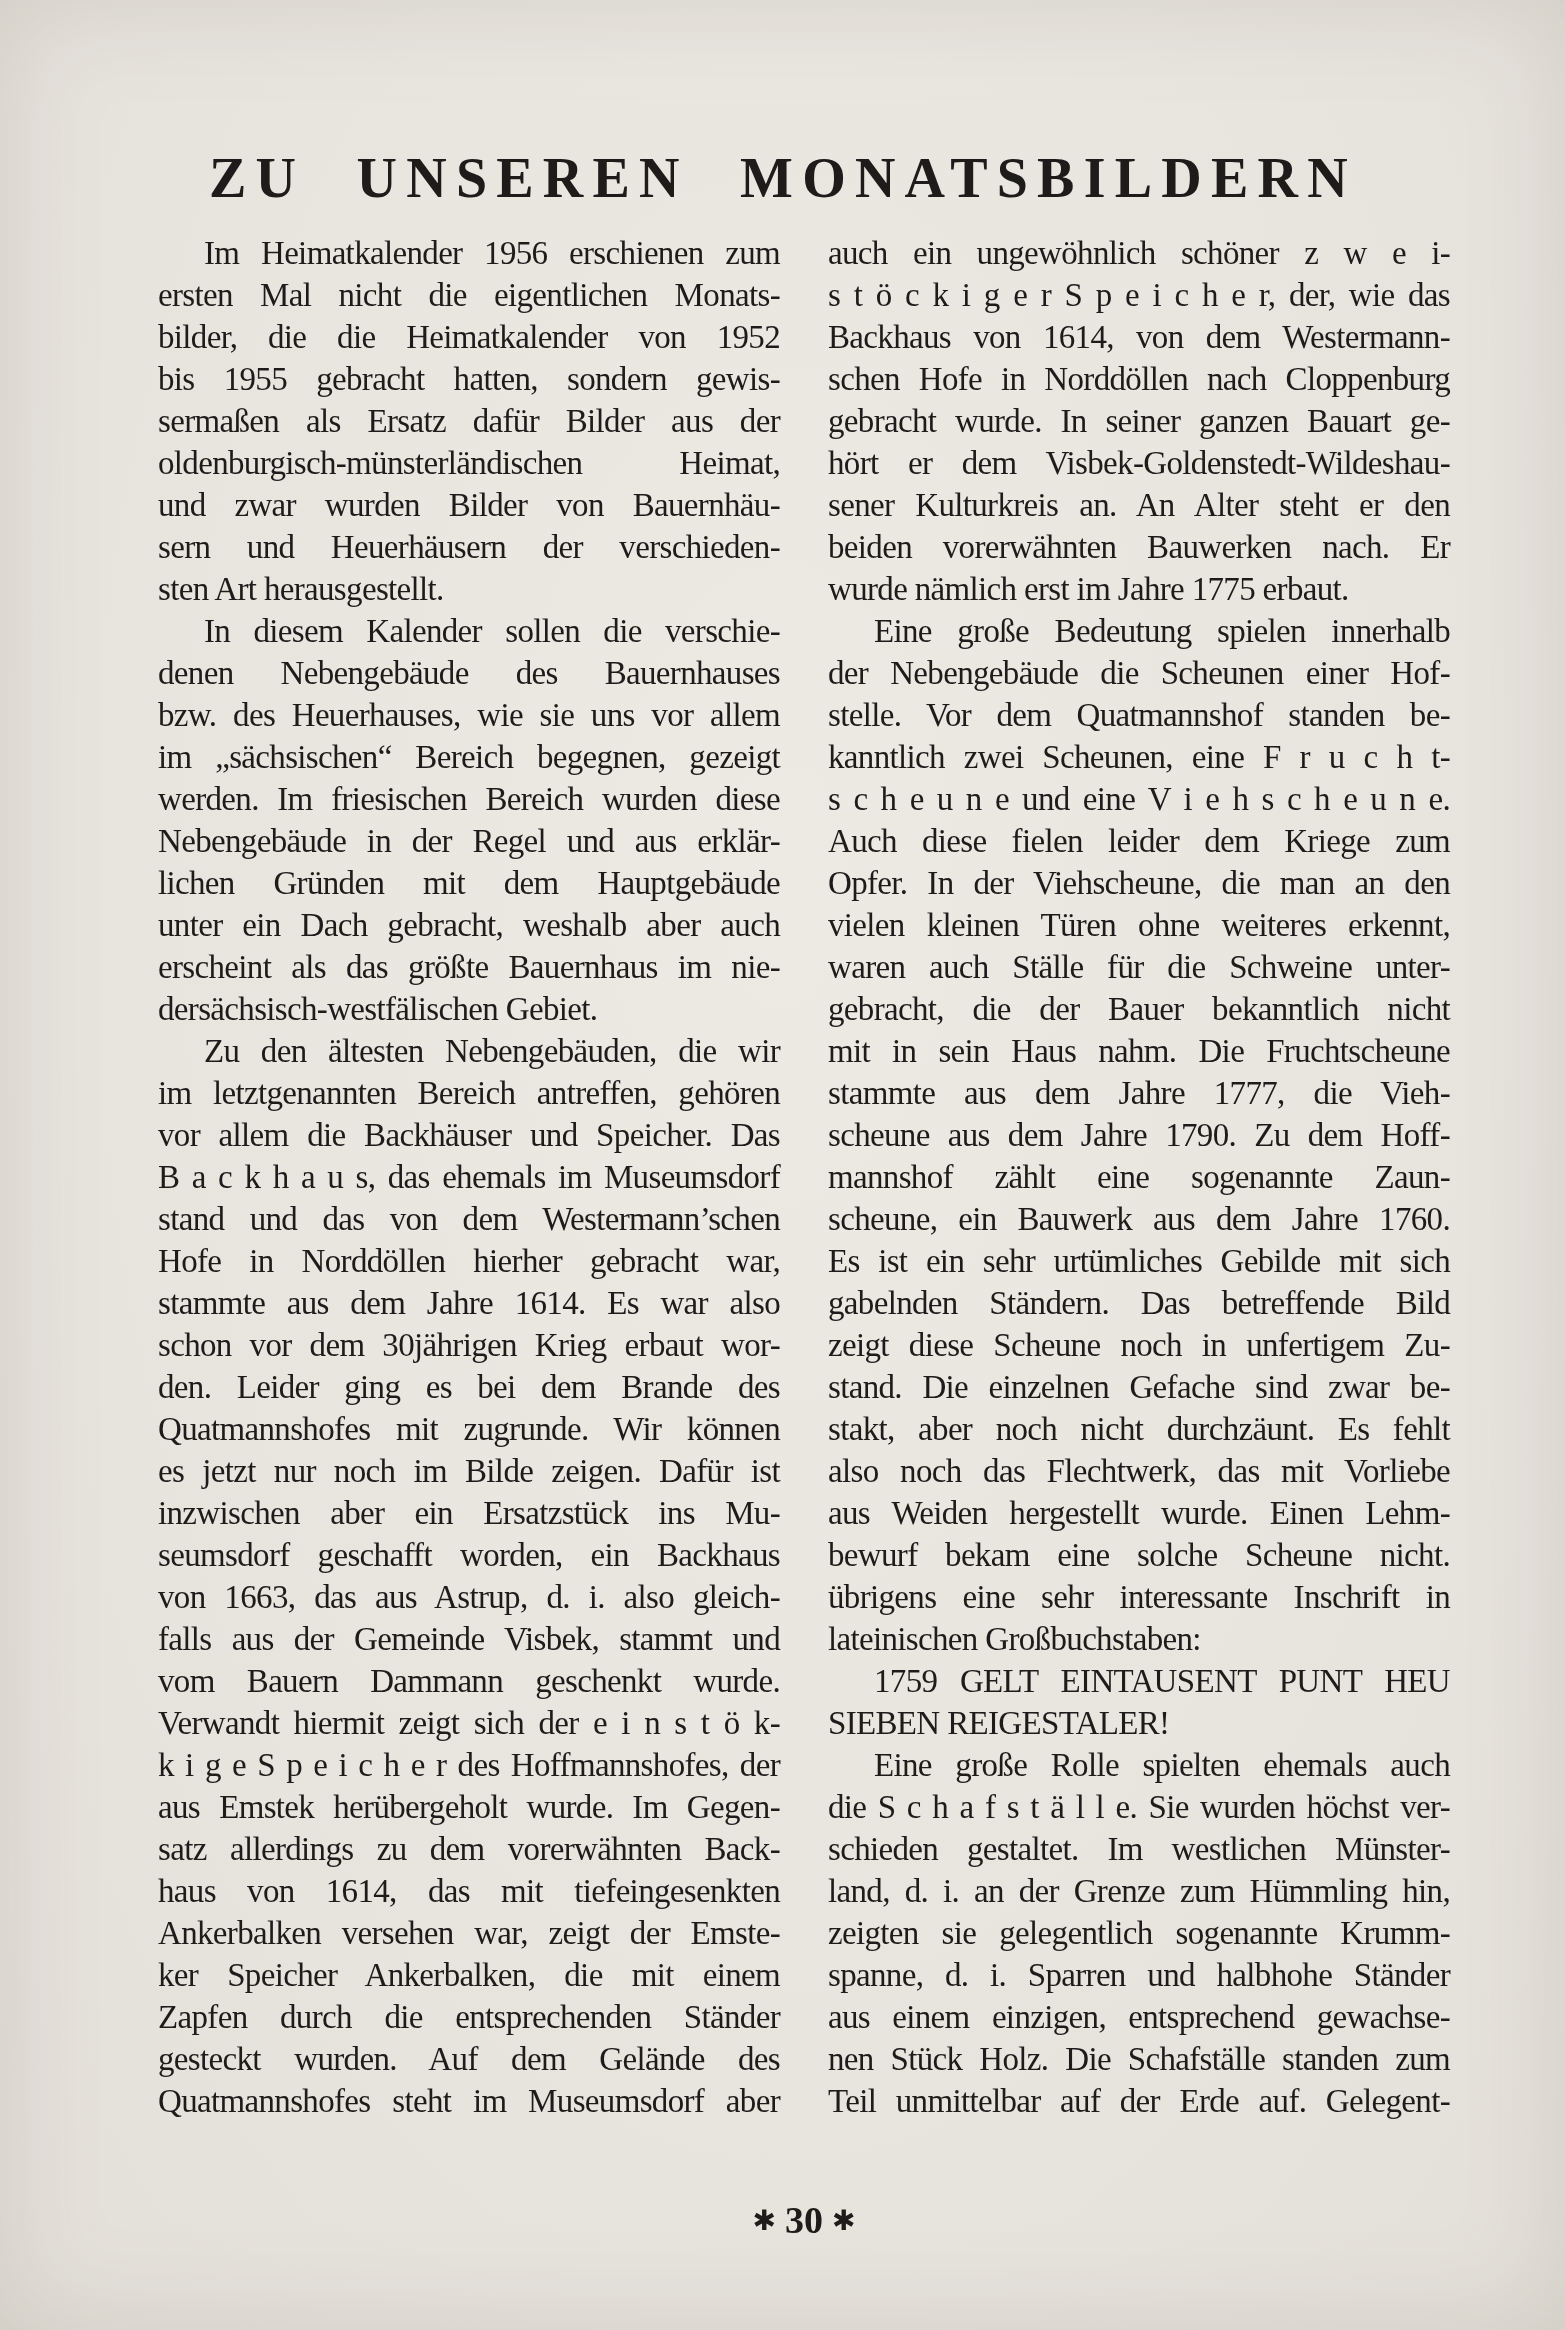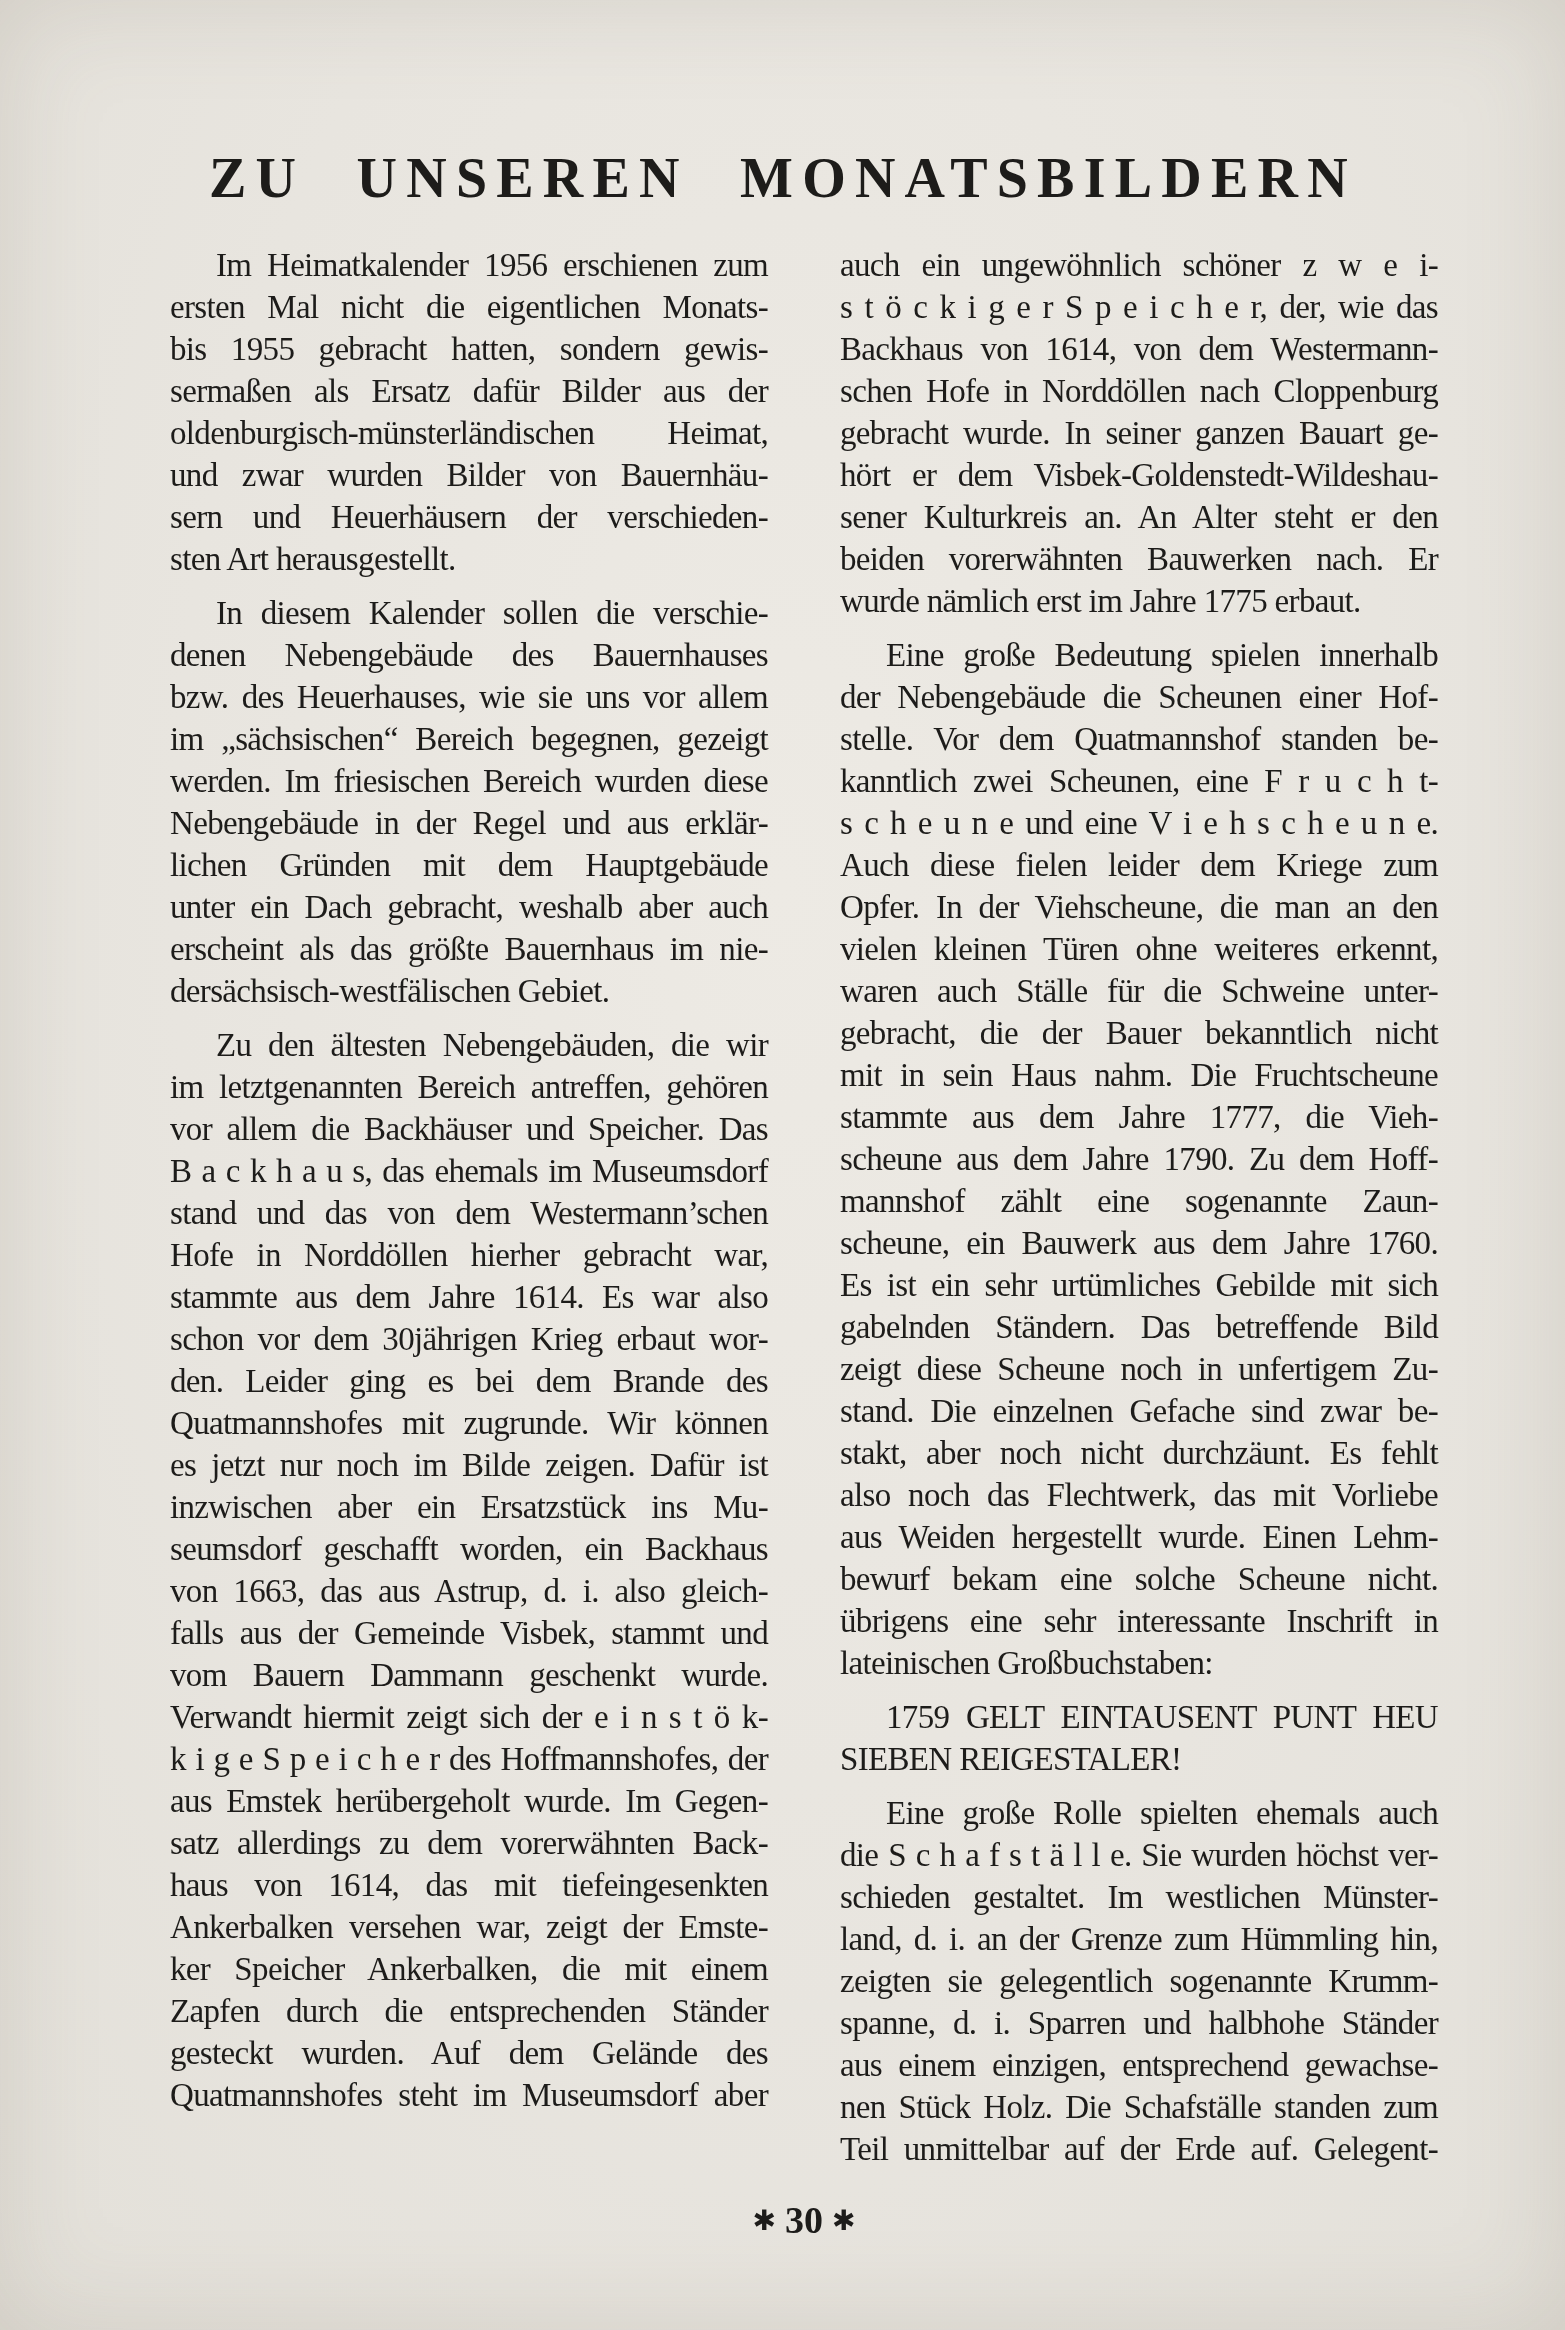--- a/index.html
+++ b/index.html
@@ -22,21 +22,21 @@
   }
   .text-block{
     position:absolute;top:232px;left:158px;width:1292px;
     display:flex;gap:48px;
   }
   .col{
     width:622px;
     font-size:33px;line-height:42px;
     letter-spacing:-0.02em;
   }
-  .para{margin:12px;font-family:Liberation Serif, serif;}
+  .para{margin:0;font-family:Liberation Serif, serif;}
   .line{min-height:42px;}
   .line.just{text-align:justify;text-align-last:justify;}
   .line.last{text-align:center;text-align-last:left;}
   .line.ind{padding-left:46px;}
   .footer{
     position:absolute;top:2198px;left:158px;width:1292px;
     text-align:center;font-size:38px;font-weight:bold;
   }
   .footer .star{
     font-family:"DejaVu Sans", sans-serif;
@@ -48,20 +48,21 @@
 <body>
 
 <div class="page">
   <h1 class="title">ZU UNSEREN MONATSBILDERN</h1>
 
   <div class="text-block">
     <div class="col">
         <div class="para">
           <div class="line just ind">Im Heimatkalender 1956 erschienen zum</div>
           <div class="line just">ersten Mal nicht die eigentlichen Monats-</div>
+          <div class="line just">bilder, die die Heimatkalender von 1952</div>
           <div class="line just">bis 1955 gebracht hatten, sondern gewis-</div>
           <div class="line just">sermaßen als Ersatz dafür Bilder aus der</div>
           <div class="line just">oldenburgisch-münsterländischen Heimat,</div>
           <div class="line just">und zwar wurden Bilder von Bauernhäu-</div>
           <div class="line just">sern und Heuerhäusern der verschieden-</div>
           <div class="line last">sten Art herausgestellt.</div>
         </div>
         <div class="para">
           <div class="line just ind">In diesem Kalender sollen die verschie-</div>
           <div class="line just">denen Nebengebäude des Bauernhauses</div>

